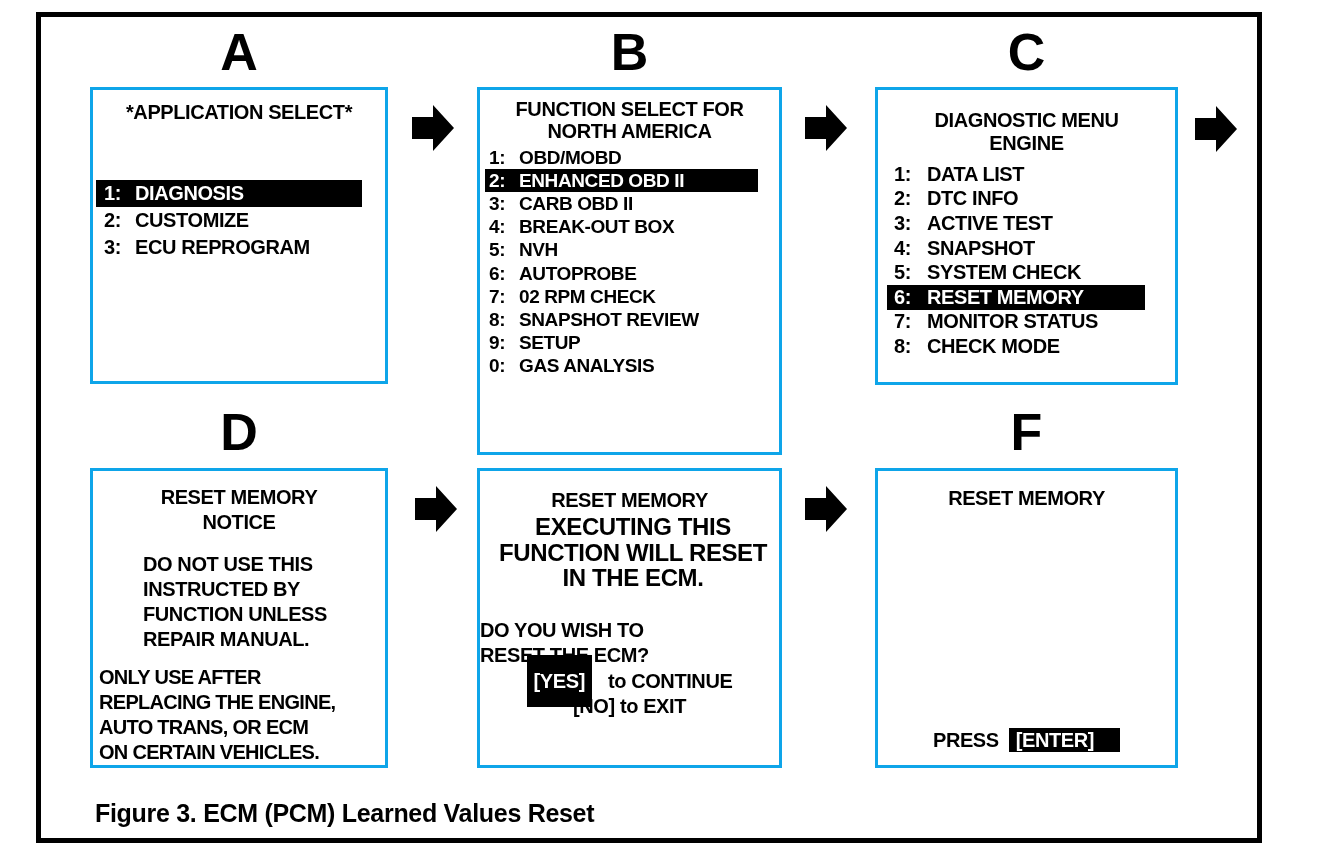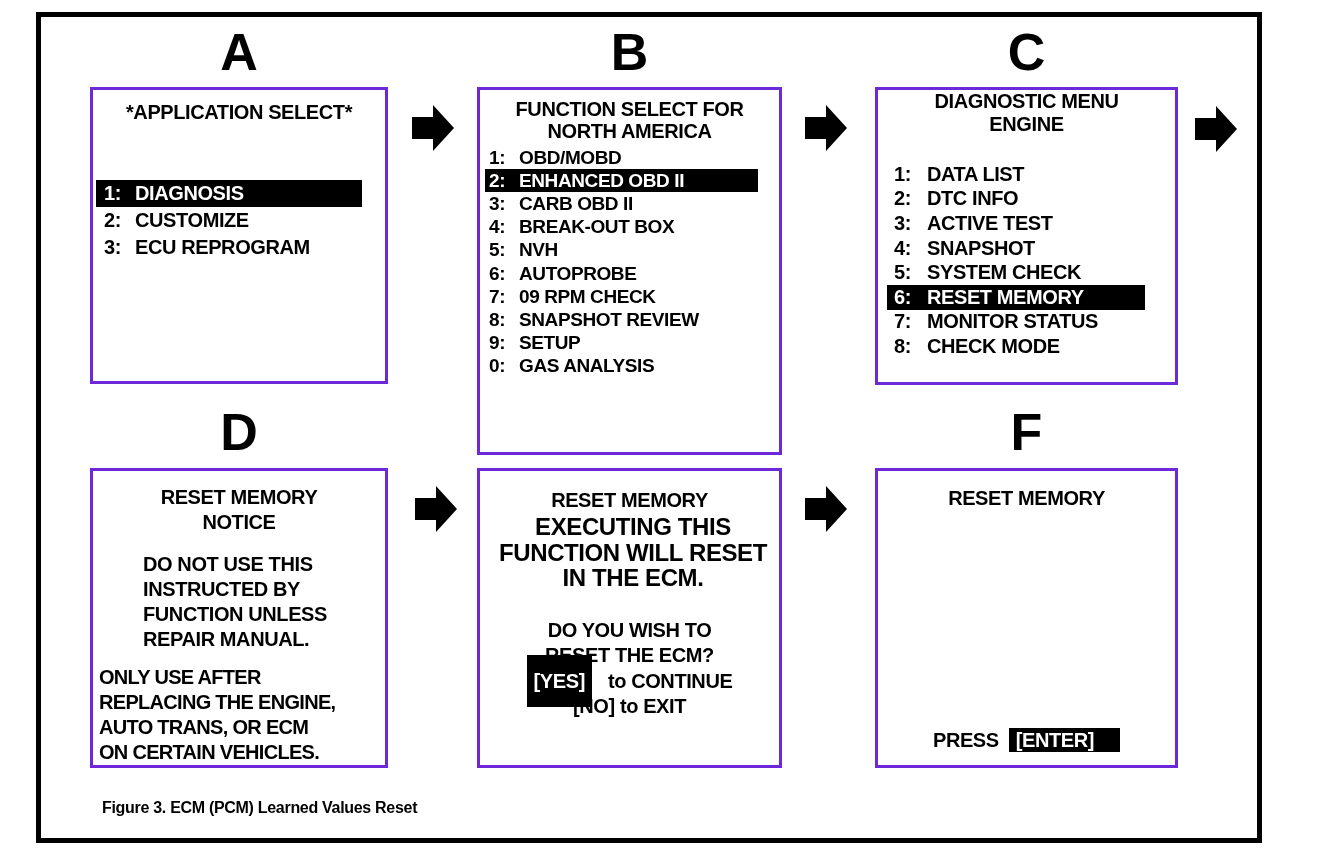--- a/index.html
+++ b/index.html
@@ -10,32 +10,32 @@
   }
   .outer{position:absolute;left:36px;top:12px;width:1226px;height:831px;
     border:5px solid #000;box-sizing:border-box;}
   .letter{position:absolute;font-size:52px;line-height:1;text-align:center;letter-spacing:0;}
   .l-a{left:90px;top:26px;width:298px}
   .l-b{left:477px;top:26px;width:305px}
   .l-c{left:875px;top:26px;width:303px}
   .l-d{left:90px;top:406px;width:298px}
   .l-e{left:477px;top:406px;width:305px}
   .l-f{left:875px;top:406px;width:303px}
-  .panel{position:absolute;border:3px solid #6d28d9;box-sizing:border-box;background:#fff;
+  .panel{position:absolute;border:3px solid #0ea5e9;box-sizing:border-box;background:#fff;
     letter-spacing:-0.4px;}
   .p-a{left:90px;top:87px;width:298px;height:297px}
   .p-b{left:477px;top:87px;width:305px;height:368px}
   .p-c{left:875px;top:87px;width:303px;height:298px}
   .p-d{left:90px;top:468px;width:298px;height:300px}
   .p-e{left:477px;top:468px;width:305px;height:300px}
   .p-f{left:875px;top:468px;width:303px;height:300px}
   .title{text-align:center;font-size:20px;}
   .p-a .title{margin-top:11px;}
   .p-b .title{margin-top:8px;line-height:22px;}
-  .p-c .title{line-height:23px;}
+  .p-c .title{margin-top:19px;line-height:23px;}
   .p-d .title{margin-top:14px;line-height:25px;}
   .items{position:absolute;left:0;right:4px;}
   .p-a .items{top:90px;left:7px;}
   .p-b .items{top:56px;left:9px;}
   .p-c .items{top:72px;left:16px;}
   .mi{display:flex;align-items:center;white-space:nowrap;}
   .p-a .mi{height:27px;font-size:20px;padding-left:4px;}
   .p-b .mi{height:23.2px;font-size:19px;}
   .p-c .mi{height:24.6px;font-size:20px;}
   .p-a .mi .num{width:31px;flex:none;}
@@ -43,36 +43,36 @@
   .p-c .mi .num{width:33px;flex:none;}
   .mi.hl{background:#000;color:#fff;box-sizing:border-box;}
   .p-a .mi.hl{width:266px;margin-left:-4px;padding-left:8px;}
   .p-b .mi.hl{width:273px;margin-left:-4px;padding-left:4px;}
   .p-c .mi.hl{width:258px;margin-left:-7px;padding-left:7px;}
   .p-d .warn{margin-top:17px;margin-left:50px;font-size:20px;line-height:25px;white-space:nowrap;}
   .p-d .usage{margin-top:13px;margin-left:6px;font-size:20px;line-height:25px;
     letter-spacing:-0.7px;white-space:nowrap;}
   .p-e .title{margin-top:18px;}
   .p-e .body{margin-top:2px;margin-left:7px;font-size:24px;line-height:25.5px;white-space:nowrap;text-align:center;}
-  .p-e .question{margin-top:27px;text-align:center;font-size:20px;line-height:25px;}
+  .p-e .question{margin-top:27px;font-size:20px;line-height:25px;}
   .p-e .yes-line{text-align:center;font-size:20px;line-height:25px;margin-top:1px;}
   .p-e .yes-rest{margin-left:16px;}
   .p-e .no-line{text-align:center;font-size:20px;line-height:25px;}
   .p-f .title{margin-top:16px;}
   .p-f .status{margin-top:22px;text-align:center;font-size:20px;}
   .p-f .press{position:absolute;bottom:13px;left:0;width:100%;text-align:center;font-size:20px;}
   .p-f .press .inv{margin-left:10px;padding:1px 26px 1px 7px;}
   .inv{background:#000;color:#fff;padding:15px 7px;}
   .arrow{position:absolute;width:42px;height:48px;}
   .a1{left:412px;top:104px}
   .a2{left:805px;top:104px}
   .a3{left:1195px;top:105px}
   .a4{left:415px;top:485px}
   .a5{left:805px;top:485px}
-  .caption{position:absolute;left:102px;top:799px;font-size:16px;letter-spacing:-0.3px;}
+  .caption{position:absolute;left:95px;top:799px;font-size:25px;letter-spacing:-0.3px;}
 </style>
 </head>
 <body>
 
 <div class="canvas">
   <div class="outer"></div>
 
   <div class="letter l-a">A</div>
   <div class="letter l-b">B</div>
   <div class="letter l-c">C</div>
@@ -139,21 +139,21 @@
       <div class="mi">
           <span class="num">5:</span>
           <span>NVH</span>
         </div>
       <div class="mi">
           <span class="num">6:</span>
           <span>AUTOPROBE</span>
         </div>
       <div class="mi">
           <span class="num">7:</span>
-          <span>09 RPM CHECK</span>
+          <span>02 RPM CHECK</span>
         </div>
       <div class="mi">
           <span class="num">8:</span>
           <span>SNAPSHOT REVIEW</span>
         </div>
       <div class="mi">
           <span class="num">9:</span>
           <span>SETUP</span>
         </div>
       <div class="mi">

